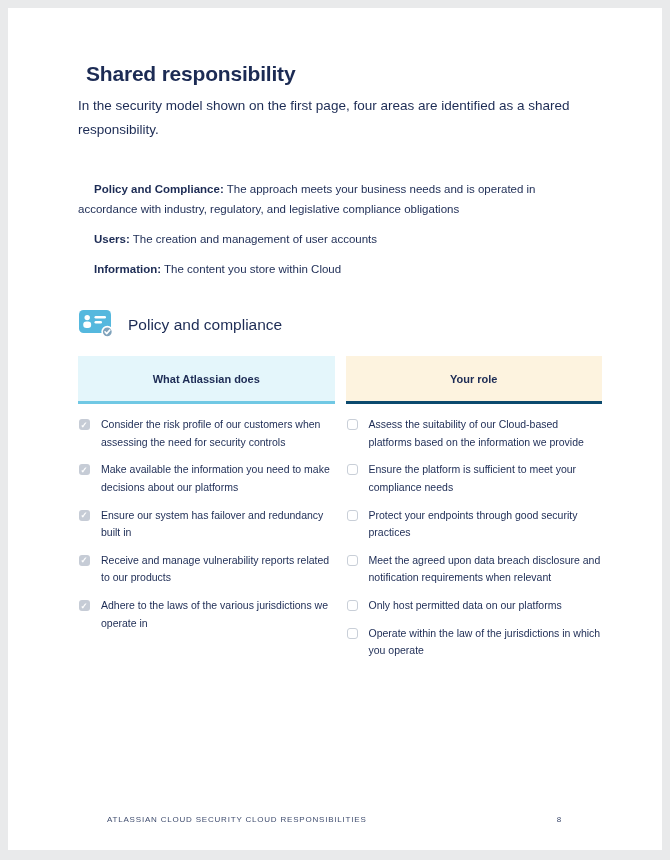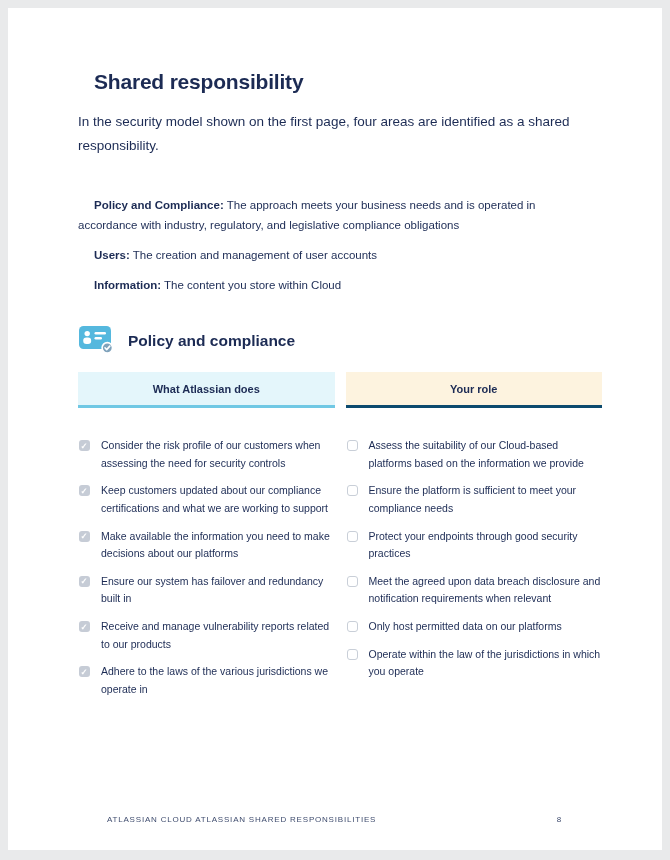--- a/index.html
+++ b/index.html
@@ -12,21 +12,21 @@
     color: #1c2b54;
   }
   .page {
     position: absolute;
     left: 8px; top: 8px;
     width: 654px; height: 842px;
     background: #ffffff;
     padding: 46px 60px 0 70px;
   }
   .doc-title {
-    margin: 16px;
+    margin: 8px;
     font-size: 21px;
     font-weight: 700;
     letter-spacing: -0.2px;
     color: #1c2b54;
   }
   .intro {
     margin: 0 0 0 0;
     font-size: 13.5px;
     line-height: 1.8;
     max-width: 514px;
@@ -43,41 +43,41 @@
   .definition strong { font-weight: 700; padding-left: 16px; }
   .section-header {
     margin-top: 29px;
     display: flex;
     align-items: center;
     gap: 14px;
   }
   .section-header h2 {
     margin: 0;
     font-size: 15.5px;
-    font-weight: 700;
+    font-weight: 400;
     color: #1c2b54;
   }
   .cols {
     margin-top: 14px;
     display: flex;
     gap: 11px;
   }
   .col { flex: 1; min-width: 0; }
   .col-header {
-    height: 36px;
+    height: 48px;
     display: flex;
     align-items: center;
     justify-content: center;
     font-size: 11px;
     font-weight: 700;
     color: #1c2b54;
   }
   .col-atlassian .col-header { background: #e4f6fb; border-bottom: 3px solid #70c8e4; }
   .col-role .col-header { background: #fdf3df; border-bottom: 3px solid #0c4a6e; }
-  .items { padding-top: 29px; }
+  .items { padding-top: 12px; }
   .item {
     display: flex;
     gap: 11px;
     margin-bottom: 10px;
     font-size: 10.5px;
     line-height: 1.68;
     color: #1c2b54;
     padding-left: 1px;
   }
   .checkbox {
@@ -150,24 +150,20 @@
     <div class="col col-atlassian checked-col">
       <div class="col-header">What Atlassian does</div>
       <div class="items">
 
           <div class="item">
             <span class="checkbox"></span>
             <span>Consider the risk profile of our customers when assessing the need for security controls</span>
           </div>
 
 
-          <div class="item">
-            <span class="checkbox"></span>
-            <span>Keep customers updated about our compliance certifications and what we are working to support</span>
-          </div>
 
           <div class="item">
             <span class="checkbox"></span>
             <span>Make available the information you need to make decisions about our platforms</span>
           </div>
 
           <div class="item">
             <span class="checkbox"></span>
             <span>Ensure our system has failover and redundancy built in</span>
           </div>
@@ -217,17 +213,17 @@
           <div class="item">
             <span class="checkbox"></span>
             <span>Operate within the law of the jurisdictions in which you operate</span>
           </div>
         </div>
     </div>
 
   </div>
 
   <div class="footer">
-    <span>ATLASSIAN CLOUD ATLASSIAN SHARED RESPONSIBILITIES</span>
+    <span>ATLASSIAN CLOUD SECURITY CLOUD RESPONSIBILITIES</span>
     <span>8</span>
   </div>
 
 </div>
 
 </body></html>

